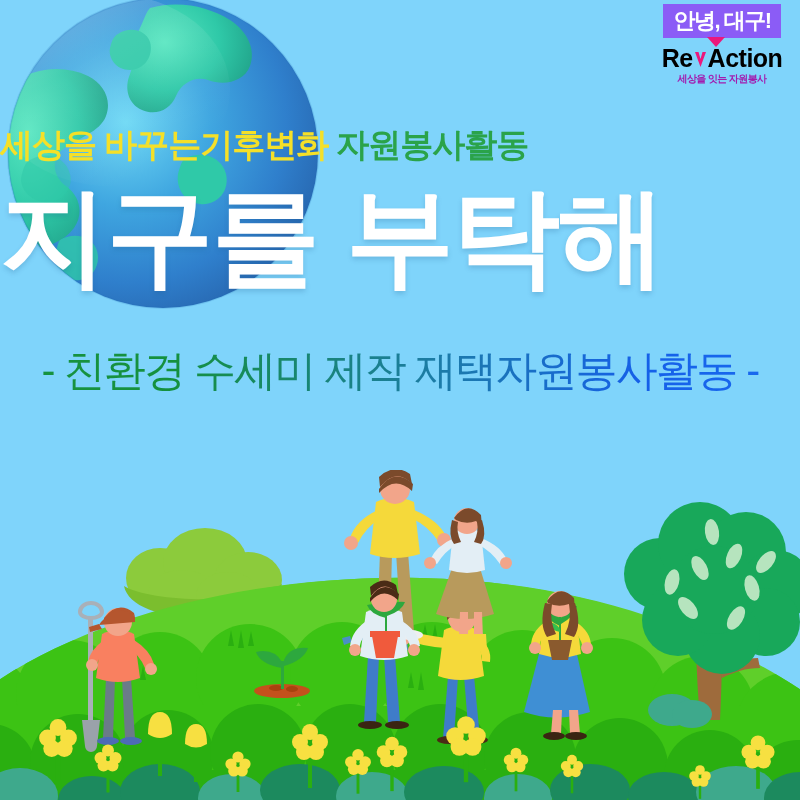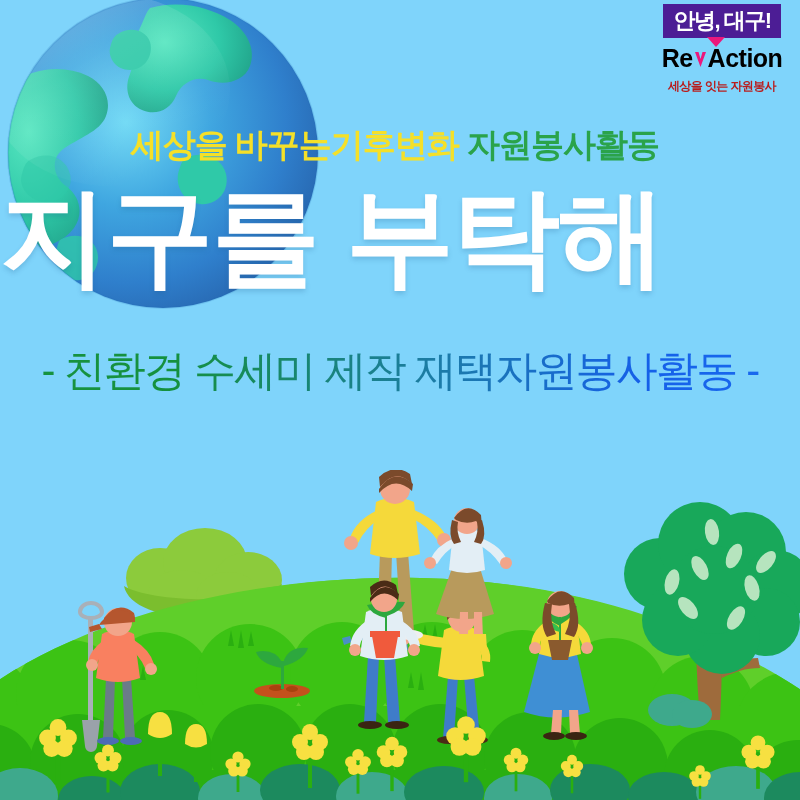--- a/index.html
+++ b/index.html
@@ -20,21 +20,21 @@
   .globe-wrap { position:absolute; left:0px; top:-10px; width:330px; height:330px; }
   .globe-wrap svg { display:block; width:330px; height:330px; }
 
   
   .logo {
     position:absolute; right:8px; top:4px;
     width:140px; text-align:center;
   }
   .logo-bubble {
     position:relative;
-    background:#4c1d95;
+    background:#8b5cf6;
     padding:5px 8px 6px 8px;
     display:block;
     width:118px;
     margin:0 auto;
   }
   .logo-bubble-text {
     color:#FFFFFF;
     font-size:22px;
     font-weight:bold;
     letter-spacing:-1.5px;
@@ -53,33 +53,33 @@
   .logo-react {
     margin-top:8px;
     color:#000000;
     font-size:25px;
     font-weight:bold;
     letter-spacing:-0.5px;
     line-height:1;
     white-space:nowrap;
   }
   .logo-tag {
-    margin-top:9px;
-    color:#b91c1c;
-    font-size:12px;
+    margin-top:3px;
+    color:#a21caf;
+    font-size:10px;
     font-weight:bold;
     letter-spacing:-0.6px;
     line-height:1;
     white-space:nowrap;
   }
 
   
   .kicker {
     position:absolute; left:0; top:128px; width:659px;
-    text-align:right;
+    text-align:left;
     font-size:33px;
     font-weight:bold;
     letter-spacing:-1px;
     line-height:1;
     white-space:nowrap;
   }
   .kicker .k-yellow { color:#F5E028; }
   .kicker .k-green  { color:#2AA34A; }
 
   .title {

